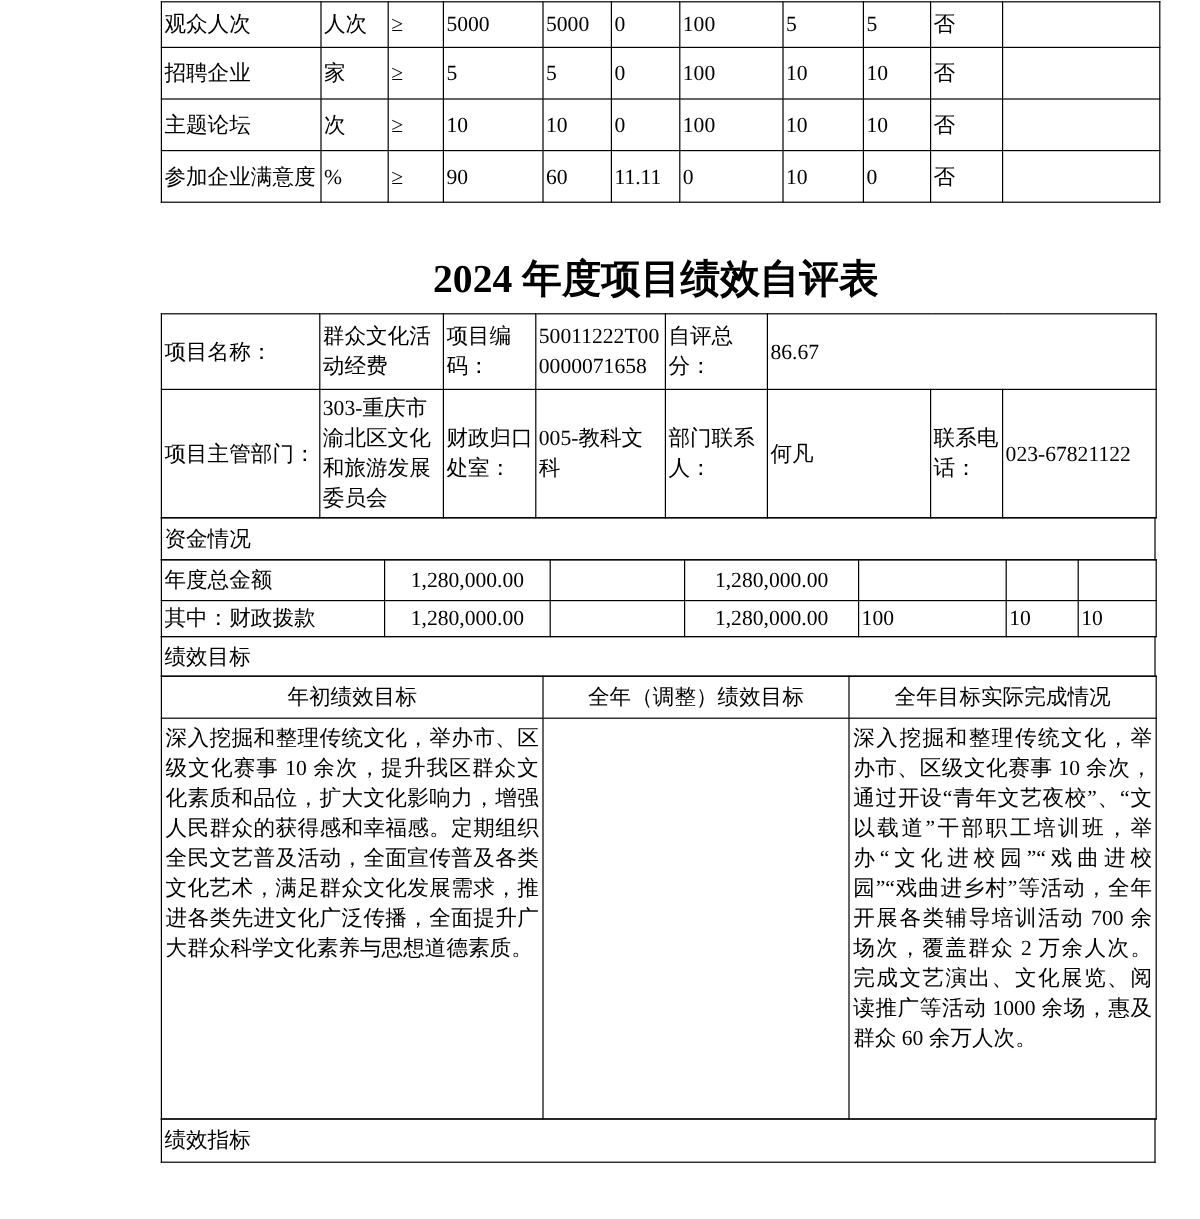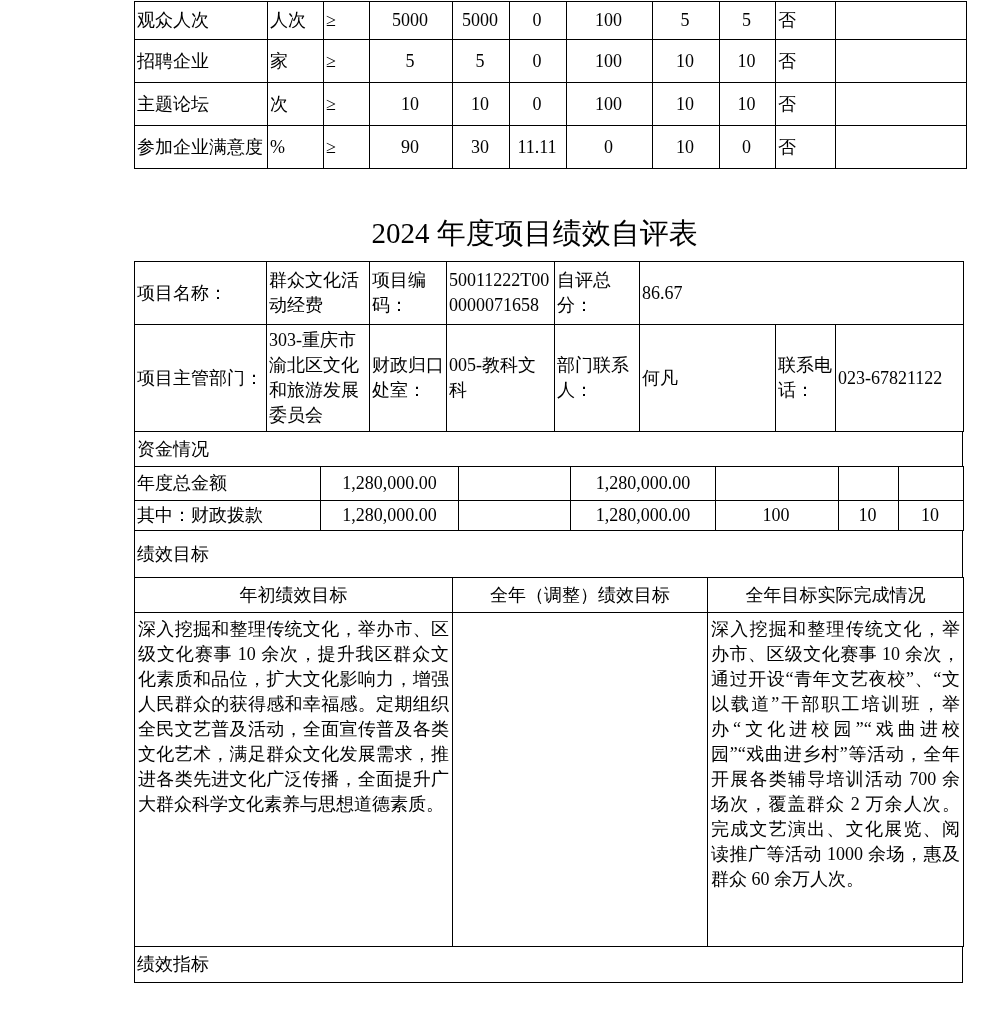--- a/index.html
+++ b/index.html
@@ -9,28 +9,28 @@
     font-family:"Liberation Serif","DejaVu Serif",serif;
   }
   table.doc{border-collapse:collapse;table-layout:fixed;position:absolute;}
   table.stack{border-collapse:collapse;table-layout:fixed;width:829px;margin-top:-1px;}
   td{
     border:1px solid #000;
     font-size:18px;line-height:25px;
     padding:0 2px;vertical-align:middle;
     word-break:break-all;overflow:hidden;
   }
-  td.r{text-align:center;padding-right:4px;}
+  td.r{text-align:left;padding-right:4px;}
   td.c{text-align:center;}
   td.l{text-align:left;margin-left:16px;}
   td.topcell{vertical-align:top;text-align:justify;padding-top:4px;padding-left:3px;padding-right:3px;}
   .band{text-align:left;}
   #doc-title{
-    position:absolute;left:120px;top:213px;width:829px;height:42px;
-    text-align:center;font-size:29px;font-weight:normal;line-height:40px;
+    position:absolute;left:132px;top:213px;width:829px;height:42px;
+    text-align:center;font-size:33px;font-weight:bold;line-height:40px;
     white-space:nowrap;
   }
   #main-table-container{position:absolute;left:134px;top:262px;width:829px;}
 </style>
 </head>
 <body>
 
 <table class="doc" id="indicator-table" style="left:134px;top:1px;width:832px;">
   <colgroup>
     <col style="width:133px">
@@ -83,21 +83,21 @@
     <td class="r">10</td>
     <td class="r">10</td>
     <td class="l">否</td>
     <td class="l"></td>
   </tr>
   <tr style="height:43px;">
     <td class="l">参加企业满意度</td>
     <td class="l">%</td>
     <td class="l">≥</td>
     <td class="r">90</td>
-    <td class="r">30</td>
+    <td class="r">60</td>
     <td class="r">11.11</td>
     <td class="r">0</td>
     <td class="r">10</td>
     <td class="r">0</td>
     <td class="l">否</td>
     <td class="l"></td>
   </tr>
 </tbody>
   </table>
 
@@ -173,21 +173,21 @@
       <td class="c">1,280,000.00</td>
       <td class="r">100</td>
       <td class="r">10</td>
       <td class="r">10</td>
     </tr>
   </tbody>
     </table>
 
   <table class="stack">
     <tbody>
-        <tr style="height:47px;">
+        <tr style="height:33px;">
       <td class="band">绩效目标</td>
     </tr>
   </tbody>
     </table>
 
   <table class="stack">
     <colgroup>
       <col style="width:318px">
         <col style="width:255px">
         <col style="width:256px">

